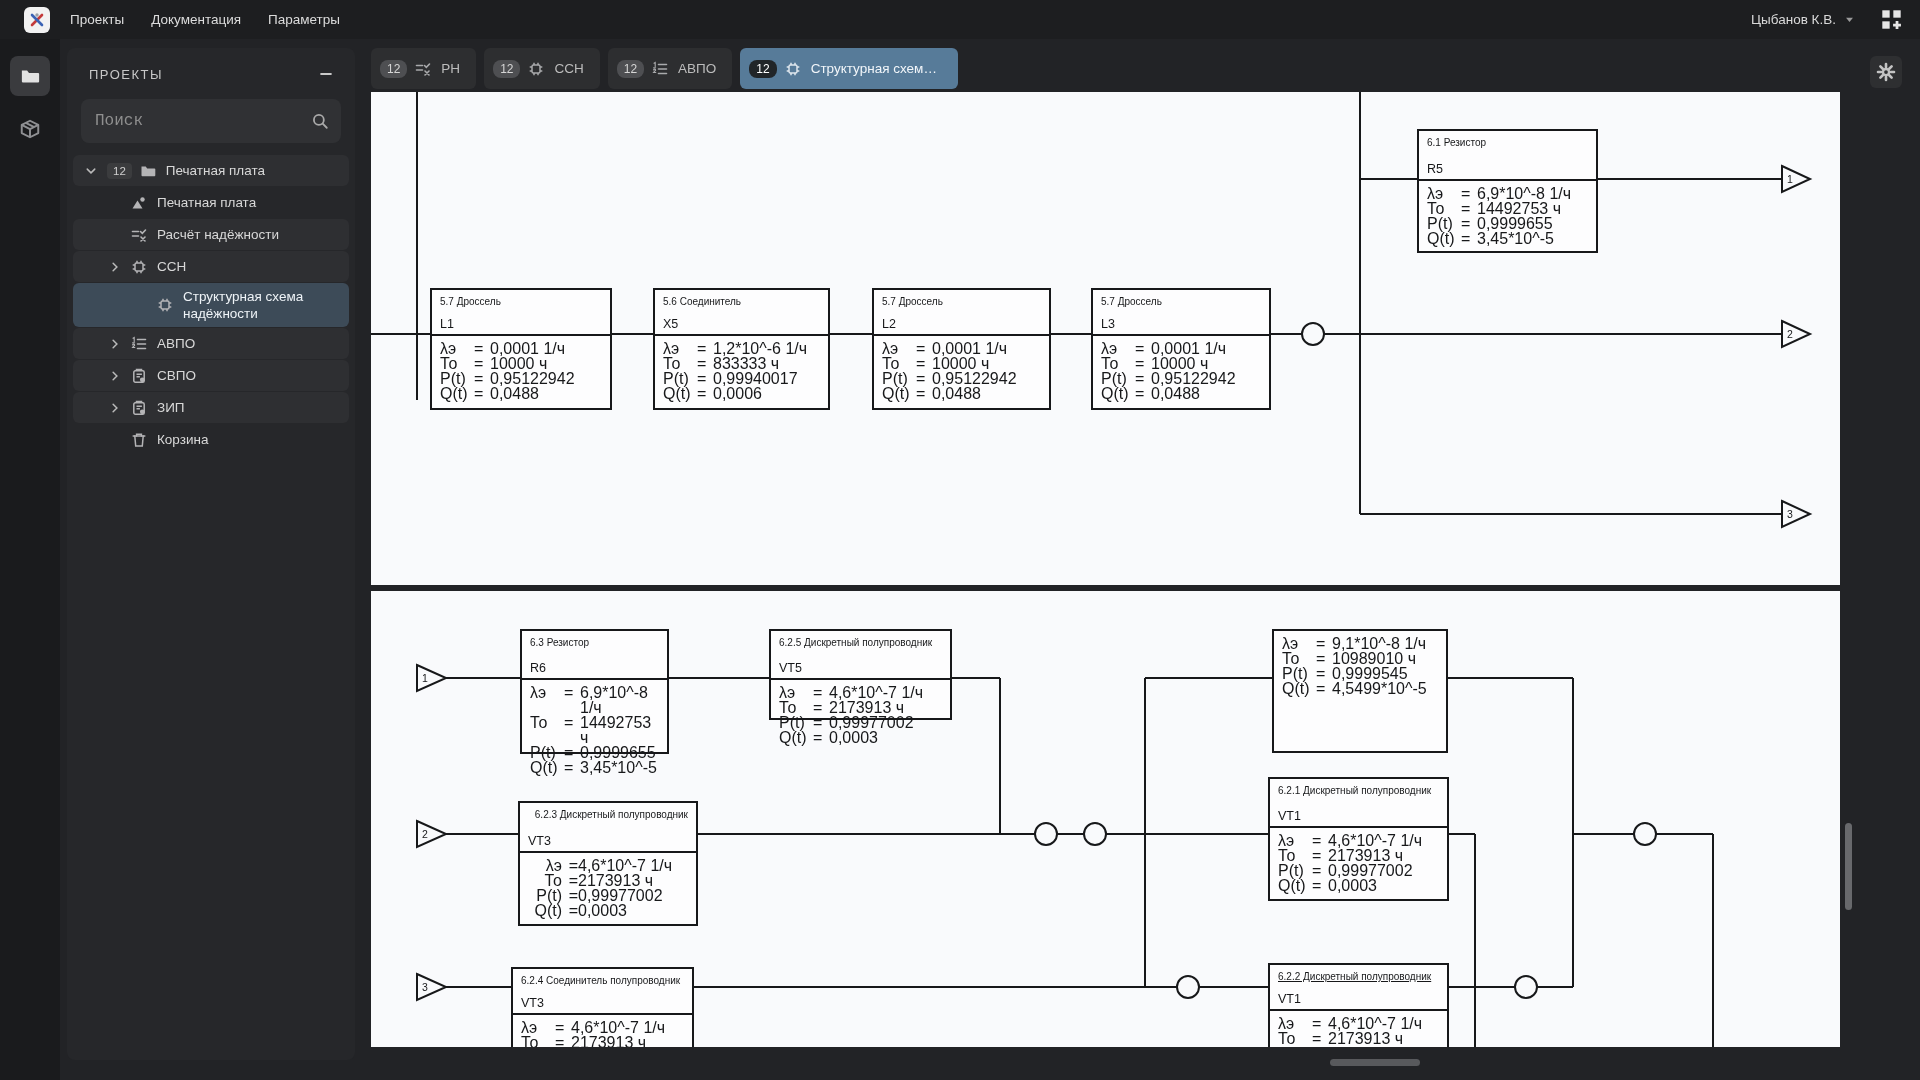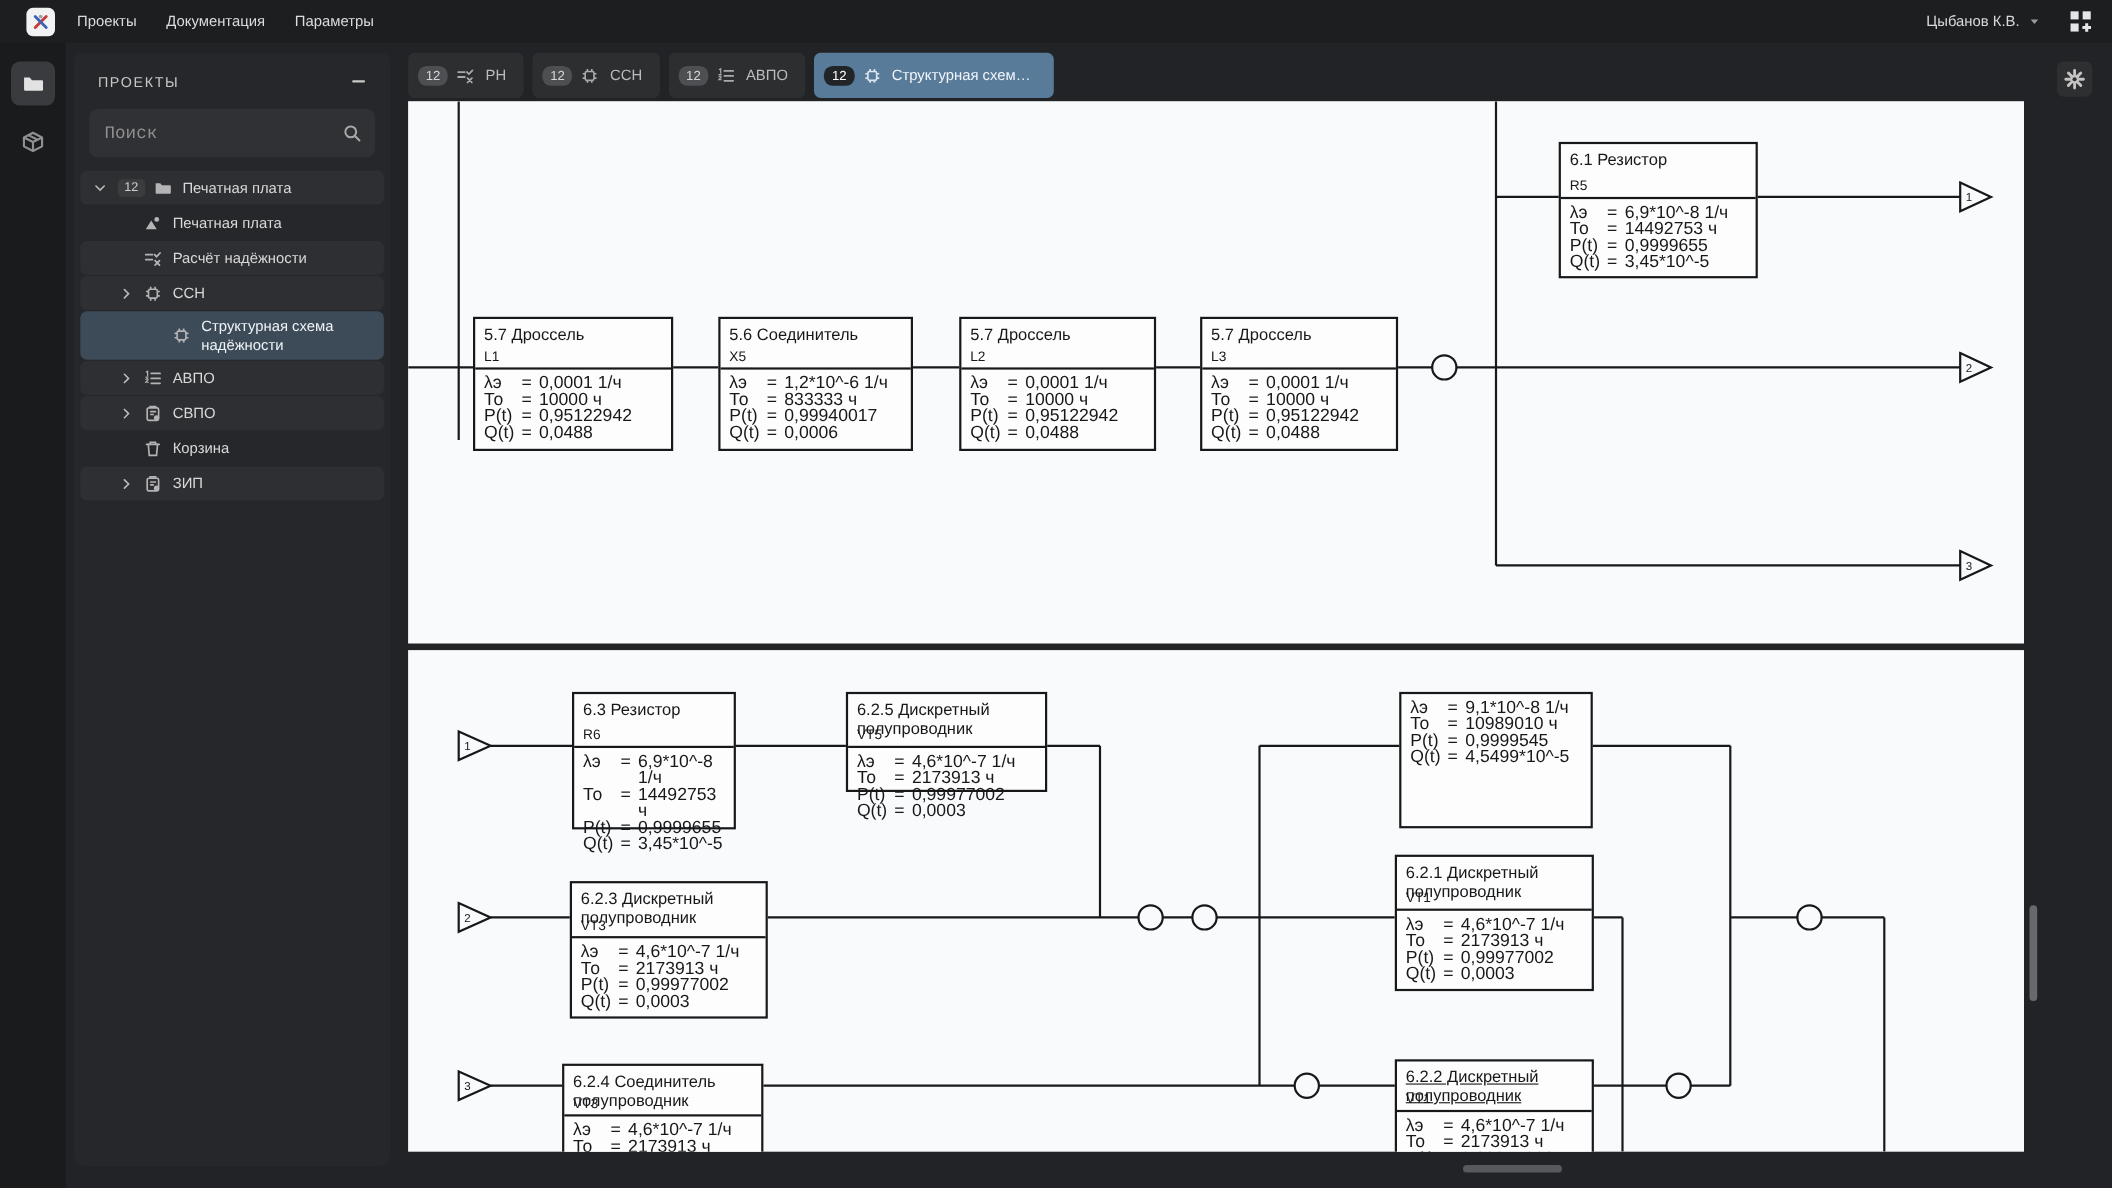--- a/index.html
+++ b/index.html
@@ -65,21 +65,21 @@
   
   .panel{position:absolute;background:#f9fafc;overflow:hidden;z-index:10;}
   #panel-top{left:371px;top:92px;width:1469px;height:493px;}
   #panel-bottom{left:371px;top:591px;width:1469px;height:456px;}
   .panel svg{position:absolute;left:0;top:0;}
   .wire{stroke:#17181a;stroke-width:2;fill:none;}
   .node{fill:#f9fafc;stroke:#17181a;stroke-width:2;}
   .panel svg text{font:10.5px "Liberation Sans",sans-serif;fill:#17181a;}
   .blk{position:absolute;background:#fdfdfe;border:2px solid #17181a;box-sizing:border-box;color:#17181a;}
   .blk-head{position:relative;border-bottom:2px solid #17181a;box-sizing:border-box;padding:6px 8px 0 8px;}
-  .blk-title{font-size:15px;}
+  .blk-title{font-size:10px;}
   .blk-ref{position:absolute;left:8px;bottom:3px;font-size:12.5px;}
   .blk-body{padding:5px 8px 0 8px;}
   .prow{display:flex;font-size:16px;line-height:15px;}
   .prow .pn{width:34px;flex:none;}
   .prow .pe{width:16px;flex:none;}
   
   .hthumb{position:absolute;left:1330px;top:1059px;width:90px;height:7px;border-radius:4px;background:#58595c;z-index:25;}
   .vthumb{position:absolute;left:1845px;top:823px;width:7px;height:87px;border-radius:4px;background:#68696c;z-index:25;}
   .icn svg{display:block;}
 </style>
@@ -230,45 +230,45 @@
         <span class="icn">
           <svg width="16" height="16" viewBox="0 0 16 16" stroke="currentColor" stroke-width="1.5" fill="none">
             <rect x="2.8" y="2.8" width="10.4" height="11.4" rx="1.5"></rect>
             <path d="M5.5 2.8 V1.5 h5 v1.3"></path>
             <path d="M5.5 6.2 h5.4 M5.5 8.8 h3.4"></path>
             <circle cx="11.3" cy="11.8" r="2.4" fill="currentColor" stroke="none"></circle>
           </svg>
         </span>
         <span class="lab">СВПО</span>
       </div>
-      <div class="trow pl1">
-        <span class="icn">
-          <svg width="16" height="16" viewBox="0 0 16 16" stroke="currentColor" stroke-width="1.5" fill="none" stroke-linecap="round">
-            <path d="M2.2 4 h11.6"></path>
-            <path d="M5.6 4 V2.2 h4.8 V4"></path>
-            <path d="M3.8 4 l.9 10 h6.6 l.9-10"></path>
-          </svg>
-        </span>
-        <span class="lab">Корзина</span>
-      </div>
       <div class="trow pl1c pill">
         <span class="chev">
           <svg width="12" height="12" viewBox="0 0 16 16" stroke="currentColor" stroke-width="2" fill="none" stroke-linecap="round">
             <path d="M5.5 3 L10.5 8 L5.5 13"></path>
           </svg>
         </span>
         <span class="icn">
           <svg width="16" height="16" viewBox="0 0 16 16" stroke="currentColor" stroke-width="1.5" fill="none">
             <rect x="2.8" y="2.8" width="10.4" height="11.4" rx="1.5"></rect>
             <path d="M5.5 2.8 V1.5 h5 v1.3"></path>
             <path d="M5.5 6.2 h5.4 M5.5 8.8 h3.4"></path>
             <circle cx="11.3" cy="11.8" r="2.4" fill="currentColor" stroke="none"></circle>
           </svg>
         </span>
         <span class="lab">ЗИП</span>
+      </div>
+      <div class="trow pl1">
+        <span class="icn">
+          <svg width="16" height="16" viewBox="0 0 16 16" stroke="currentColor" stroke-width="1.5" fill="none" stroke-linecap="round">
+            <path d="M2.2 4 h11.6"></path>
+            <path d="M5.6 4 V2.2 h4.8 V4"></path>
+            <path d="M3.8 4 l.9 10 h6.6 l.9-10"></path>
+          </svg>
+        </span>
+        <span class="lab">Корзина</span>
       </div>
     </div>
 </div>
 
 <div class="tabs" id="tabs">
     <div class="tab">
       <span class="tab-badge">12</span>
       <span class="icn">
         <svg width="16" height="16" viewBox="0 0 16 16" stroke="currentColor" stroke-width="1.6" fill="none" stroke-linecap="round">
           <path d="M1.5 4.5 h6 M1.5 9 h6"></path>
@@ -566,21 +566,21 @@
             <span class="pe">=</span>
             <span class="pv">0,9999545</span>
           </div>
           <div class="prow">
             <span class="pn">Q(t)</span>
             <span class="pe">=</span>
             <span class="pv">4,5499*10^-5</span>
           </div>
         </div>
       </div>
-      <div class="blk" style="left: 147px; top: 210px; width: 180px; height: 125px;">
+      <div class="blk" style="left: 147px; top: 210px; width: 180px; height: 125px; text-align: right;">
         <div class="blk-head" style="height: 50px;">
           <div class="blk-title">6.2.3 Дискретный полупроводник</div>
           <div class="blk-ref">VT3</div>
         </div>
         <div class="blk-body">
           <div class="prow">
             <span class="pn">λэ</span>
             <span class="pe">=</span>
             <span class="pv">4,6*10^-7 1/ч</span>
           </div>

